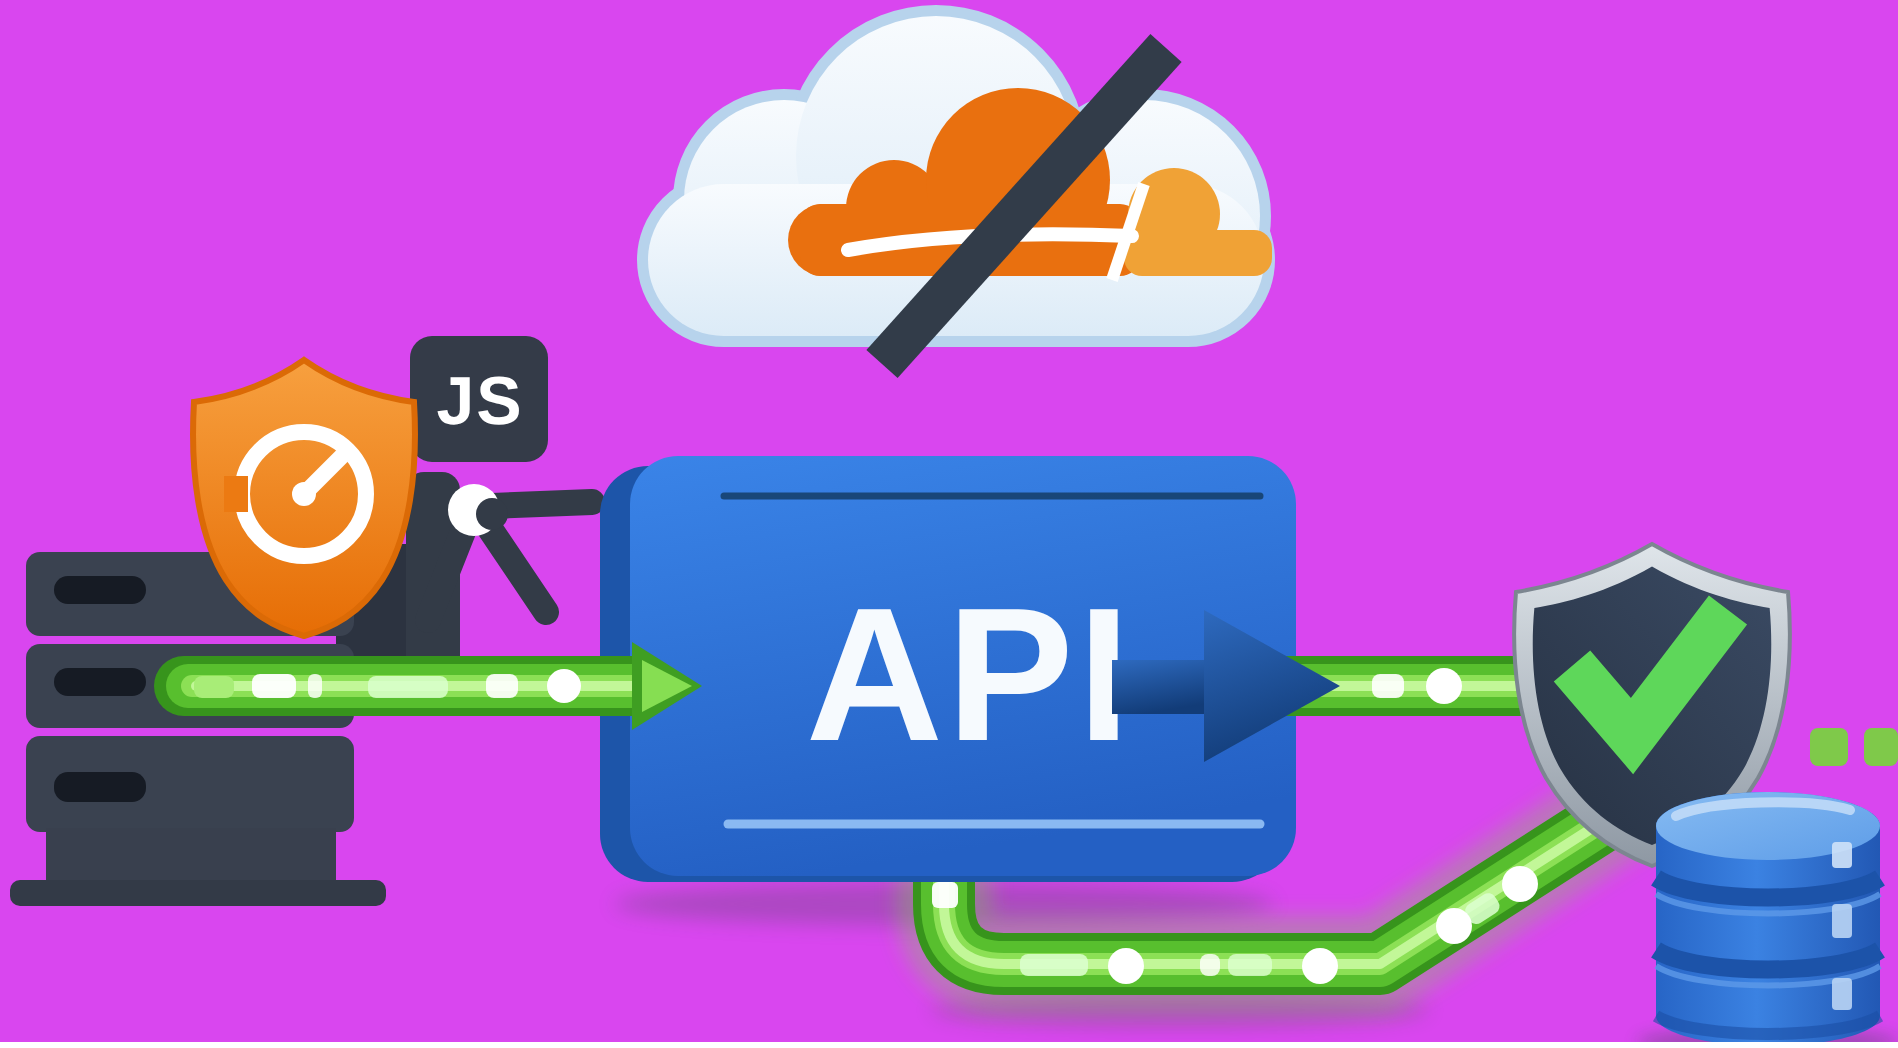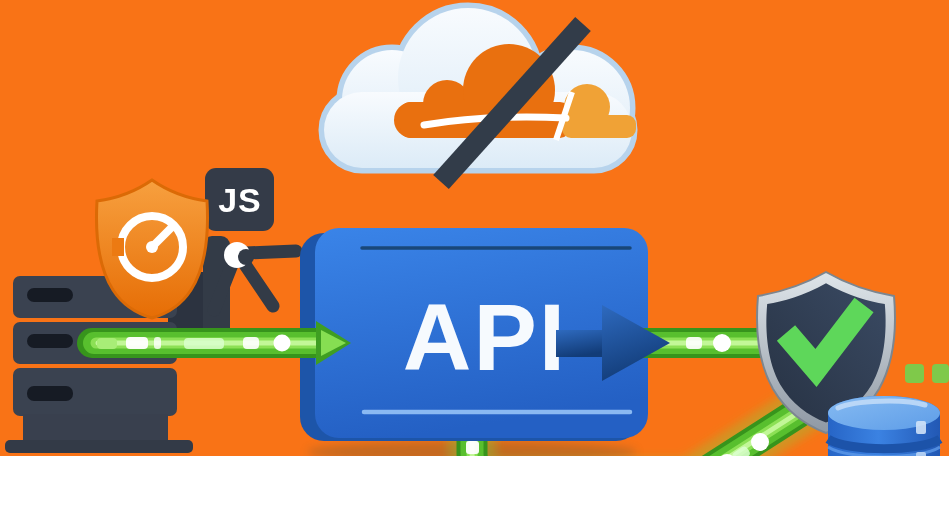--- a/index.html
+++ b/index.html
@@ -1,19 +1,19 @@
 <!DOCTYPE html>
 <html><head>
 <meta charset="utf-8">
 <style>
   html,body{margin:0;padding:0;background:#ffffff;}
   .stage{
     position:relative;
-    width:949px;height:456px;
-    background:#f97316;
+    width:949px;height:521px;
+    background:#d946ef;
     overflow:hidden;
     font-family:"Liberation Sans", sans-serif;
   }
   svg{display:block}
   text{font-family:"Liberation Sans","DejaVu Sans",sans-serif;}
   .api-label{font-size:95px;font-weight:700;letter-spacing:2px;fill:#f6fafe;}
   .js-label{font-size:34px;font-weight:700;letter-spacing:1px;fill:#ffffff;}
 </style>
 </head>
 <body>

